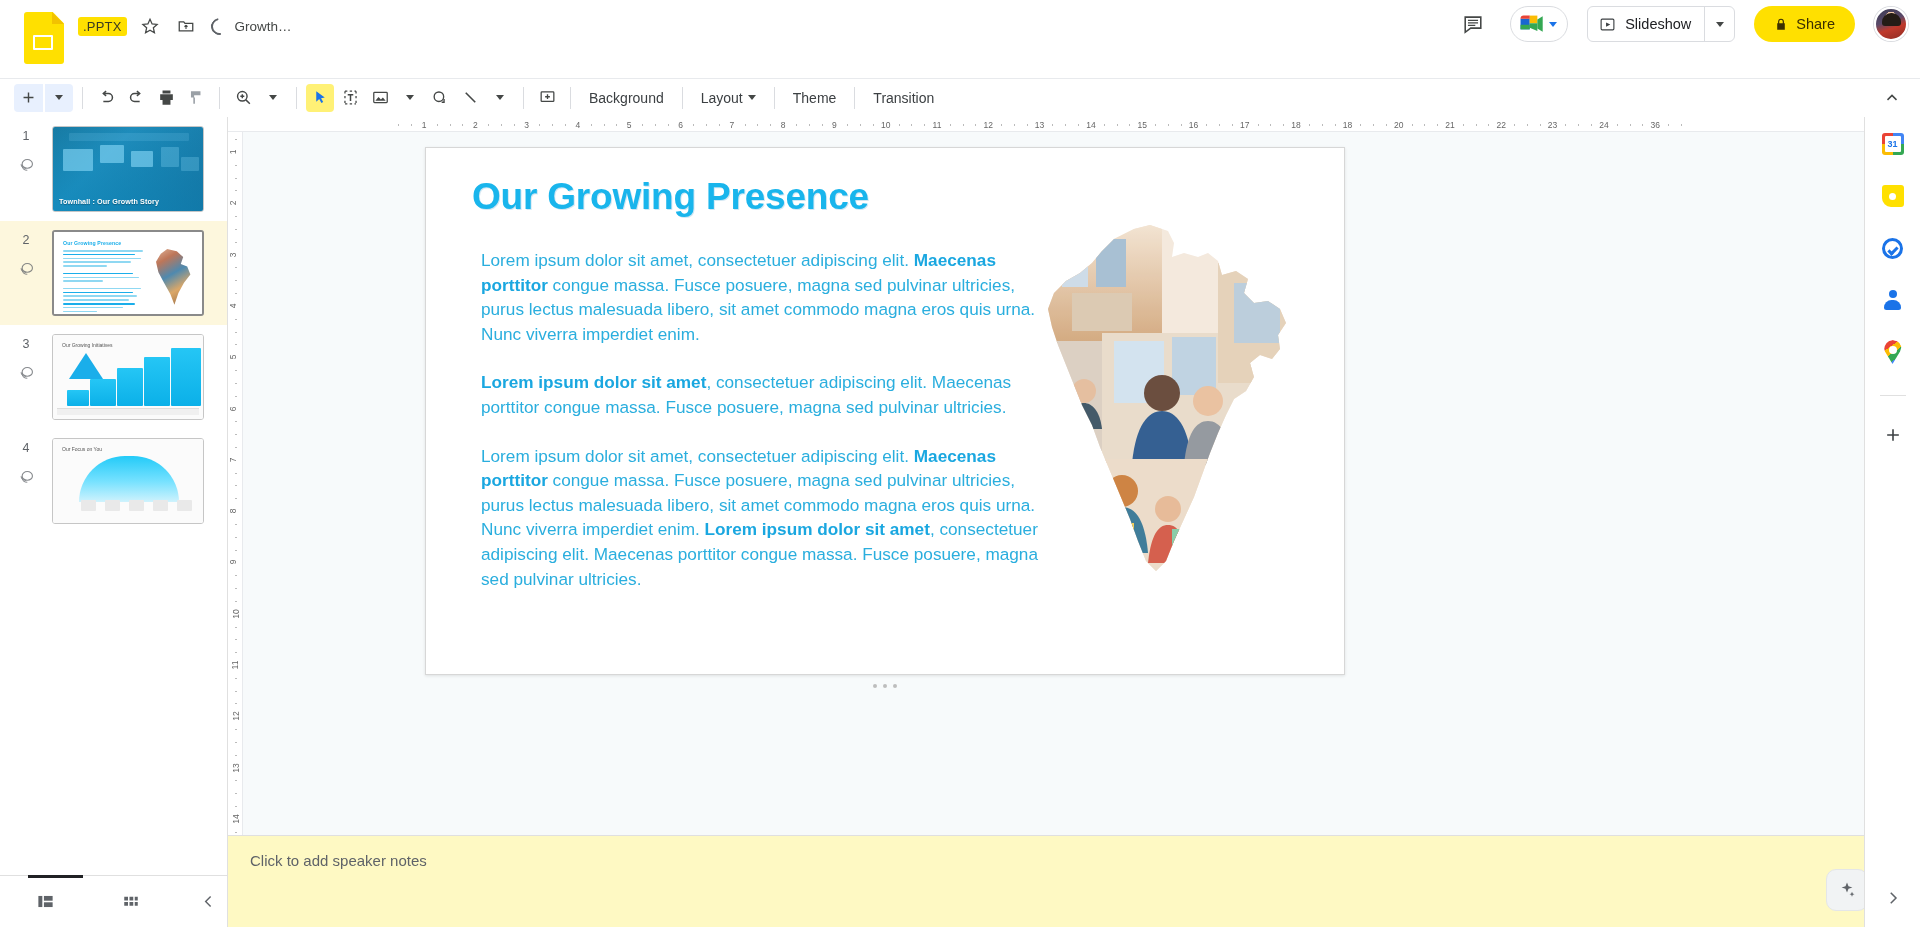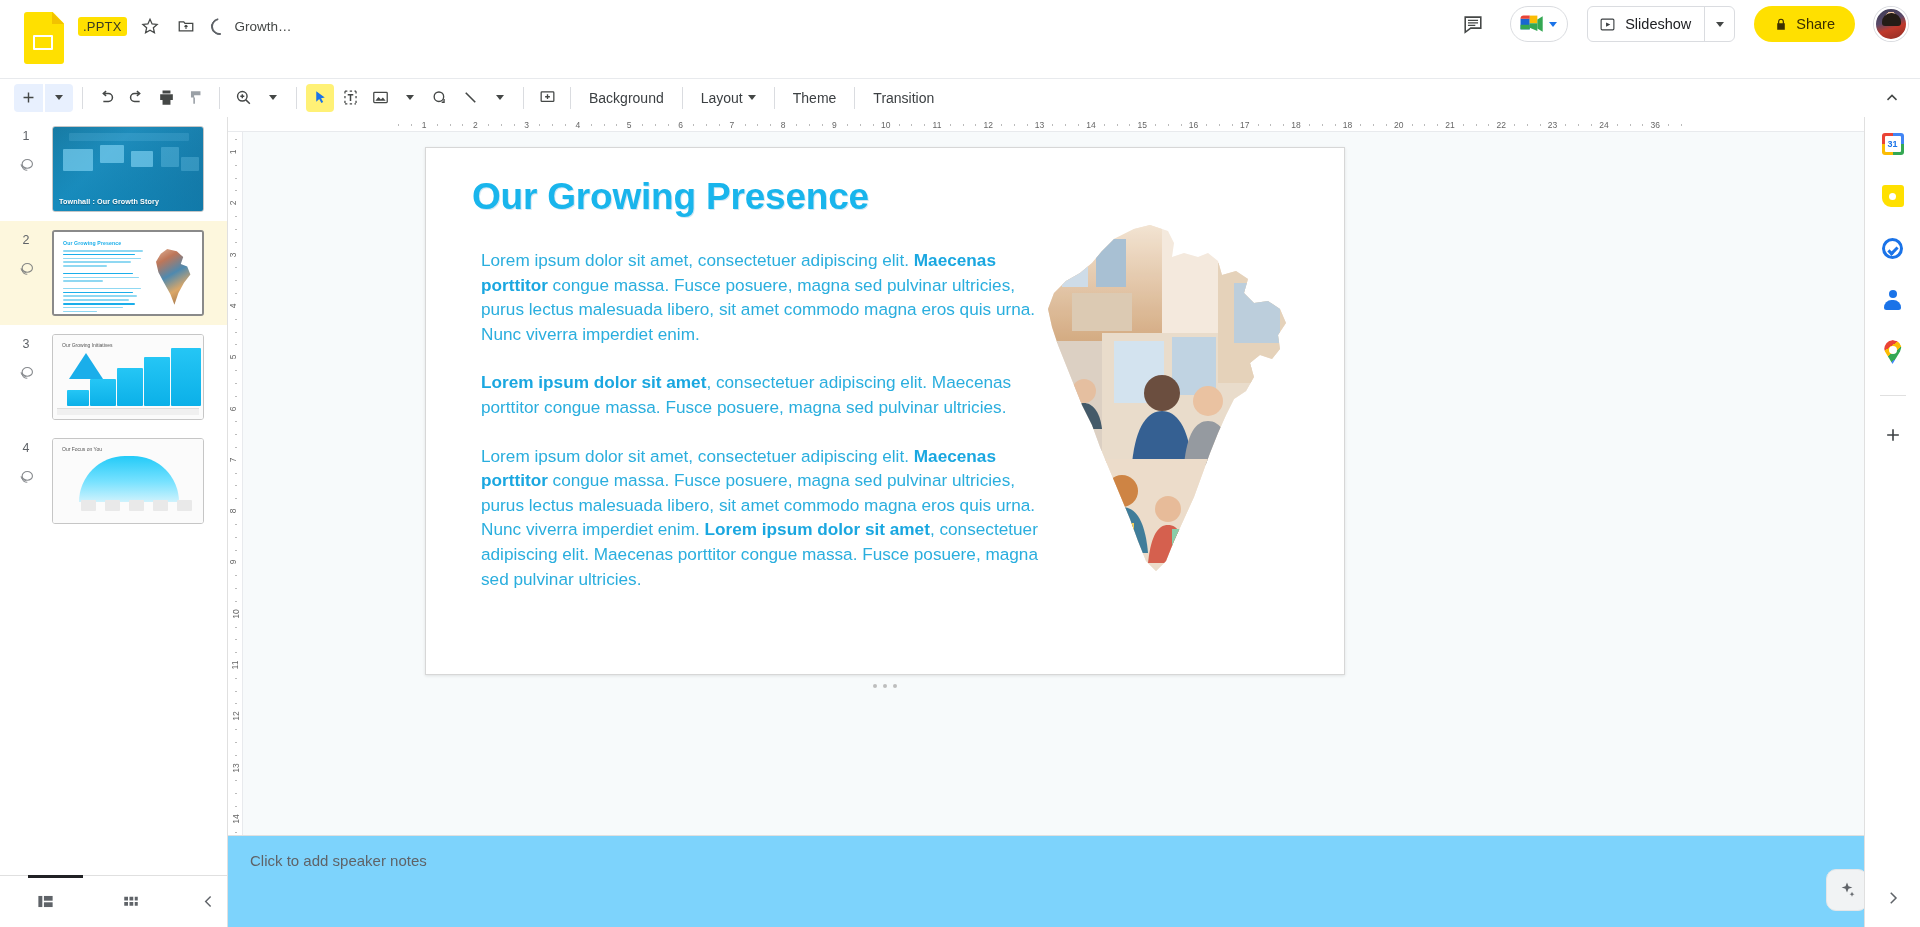--- a/index.html
+++ b/index.html
@@ -341,21 +341,21 @@
   }
   .stage-scroll .thumb {
     position:absolute; left:1px; top:0; width:7px; height: 445px;
     background:#dadce0; border-radius:4px;
   }
 
   
   .notes {
     height: 92px; flex:0 0 92px;
     border-top:1px solid #e0e0e0;
-    background:#7dd3fc;
+    background:#fef9c3;
     padding: 16px 22px;
     position:relative;
   }
   .notes-ph { font-size:15px; color:#5f6368; cursor:text; }
   .notes-fab {
     position:absolute; right: 52px; bottom: 16px;
     width: 42px; height: 42px; border-radius: 10px;
     background:#f1f3f4; border:1px solid #e4e6e8;
     display:flex;align-items:center;justify-content:center;
     cursor:pointer;

